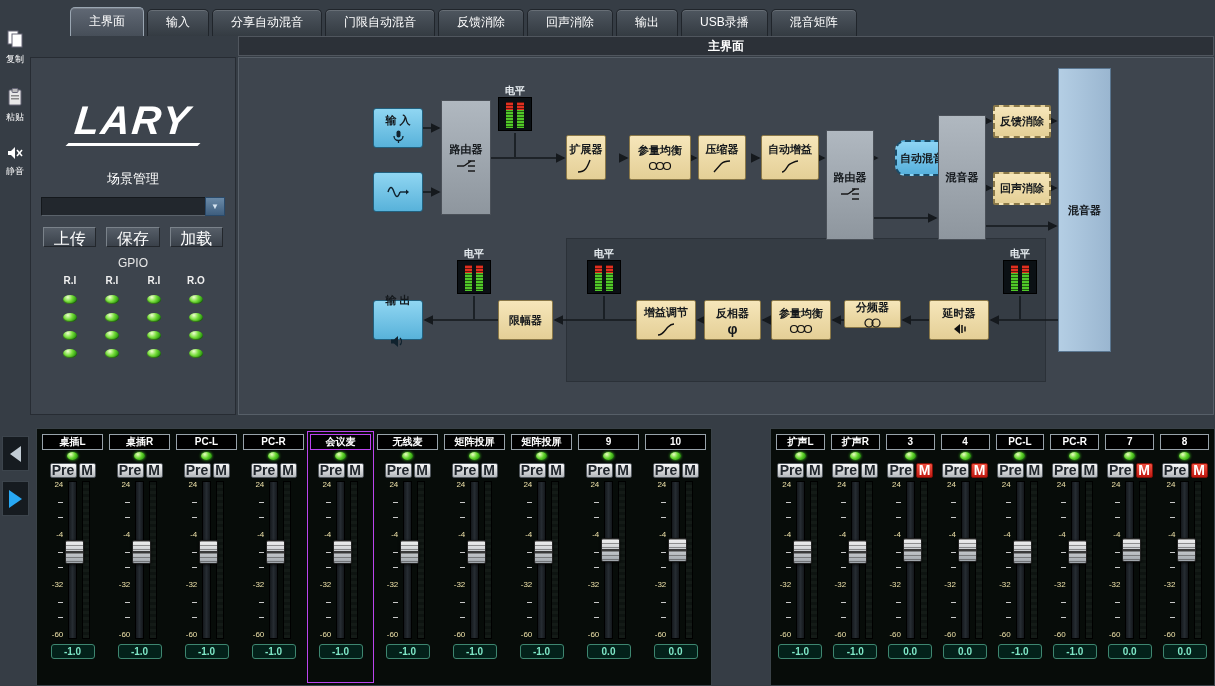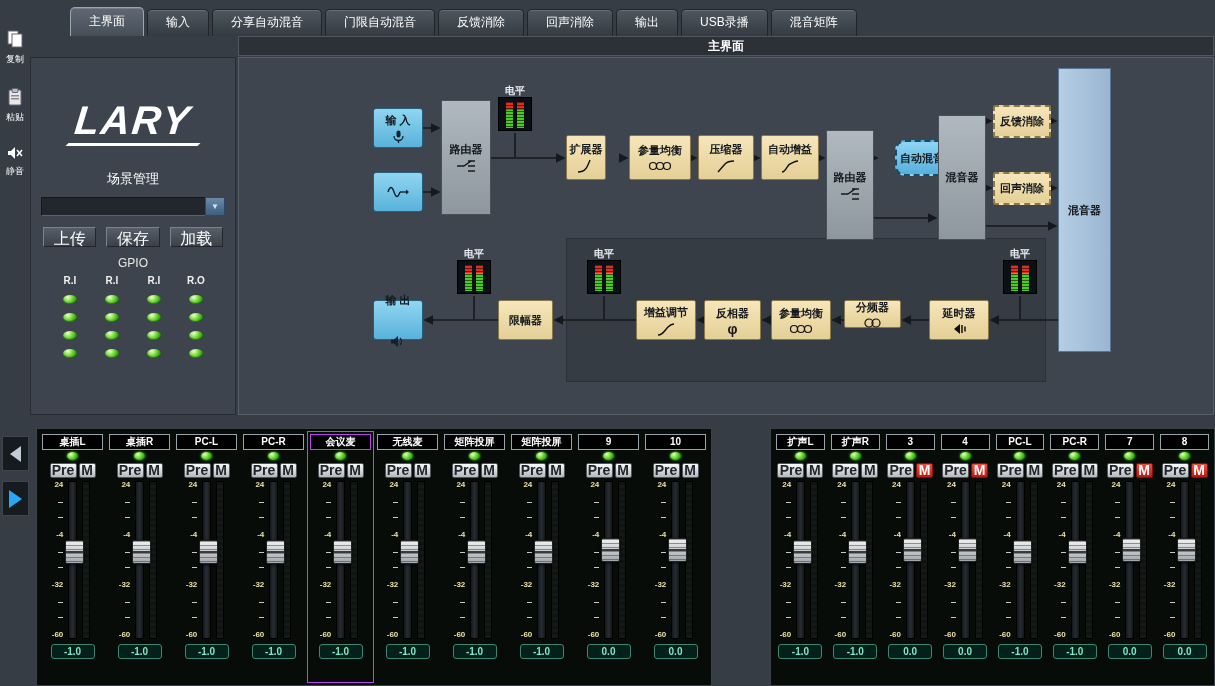--- a/index.html
+++ b/index.html
@@ -84,21 +84,21 @@
   .ch-led{width:11px;height:8px;border-radius:50%;margin:2px 0;
        background:radial-gradient(circle at 35% 30%,#eaffc0,#62d42c 45%,#2f9a12 75%,#1b6e06);box-shadow:0 0 3px #4c2;}
   .ch-prem{display:flex;gap:2px;margin-top:1px;}
   .btn-pre,.btn-m{height:13px;line-height:12px;background:linear-gradient(#fafafa,#b4b8bc);border:1px solid #50565c;
        border-radius:2px;font-size:14px;font-weight:bold;color:#20262c;text-align:center;cursor:pointer;}
   .btn-pre{width:25px;}
   .btn-m{width:15px;}
   .btn-m.muted{background:linear-gradient(#f05040,#c01810);color:#fff;border-color:#801008;}
   .ch-fader{display:flex;margin-top:3px;}
   .scale{height:158px;display:flex;flex-direction:column;justify-content:space-between;align-items:flex-end;
-       font-size:8px;font-weight:bold;color:#ece0a8;padding-right:2px;}
+       font-size:8px;font-weight:normal;color:#ece0a8;padding-right:2px;}
   .slab{line-height:8px;}
   .tick{width:5px;height:1px;background:#c8c8c8;}
   .tracks{position:relative;height:158px;display:flex;gap:5px;padding:0 3px;}
   .ftrack{width:9px;height:100%;background:linear-gradient(90deg,#14181c,#262c32,#14181c);border:1px solid #000;box-sizing:border-box;cursor:pointer;}
   .mtrack{width:8px;height:100%;background-color:#0a0f0c;border:1px solid #000;box-sizing:border-box;
        background-image:repeating-linear-gradient(to bottom,#0e1411 0 3px,#141b17 3px 6px);}
   .cap{position:absolute;left:0;width:17px;height:22px;border:1px solid #222;border-radius:2px;cursor:grab;
        background-image:repeating-linear-gradient(to bottom,rgba(60,60,60,.5) 0 1px,transparent 1px 4px),
        linear-gradient(#f0f0f0,#a0a6ac);box-shadow:0 1px 3px rgba(0,0,0,.7);}
   .cap::after{content:'';position:absolute;left:0;right:0;top:50%;height:2px;margin-top:-1px;background:#3a3a3a;}
@@ -264,21 +264,21 @@
       <div class="block k-tan" style="left: 390px; top: 77px; width: 62px; height: 45px;">
         <div class="blk-label">参量均衡</div>
         <div class="blk-icon"><svg width="24" height="12" viewBox="0 0 24 12">
             <g fill="none" stroke="#111" stroke-width="1.2">
               <circle cx="5" cy="6" r="3.5"></circle>
               <circle cx="12" cy="6" r="3.5"></circle>
               <circle cx="19" cy="6" r="3.5"></circle>
             </g>
           </svg></div>
       </div>
-      <div class="block k-tan" style="left: 459px; top: 77px; width: 56px; height: 45px;">
+      <div class="block k-tan" style="left: 459px; top: 77px; width: 48px; height: 45px;">
         <div class="blk-label">压缩器</div>
         <div class="blk-icon"><svg width="18" height="14" viewBox="0 0 18 14">
             <path d="M1 13 L8 5 C11 2 14 2 17 2" fill="none" stroke="#111" stroke-width="1.4"></path>
           </svg></div>
       </div>
       <div class="block k-tan" style="left: 522px; top: 77px; width: 58px; height: 45px;">
         <div class="blk-label">自动增益</div>
         <div class="blk-icon"><svg width="18" height="14" viewBox="0 0 18 14">
             <path d="M1 13 C5 13 6 6 9 5 C12 4 13 2 17 2" fill="none" stroke="#111" stroke-width="1.4"></path>
           </svg></div>

